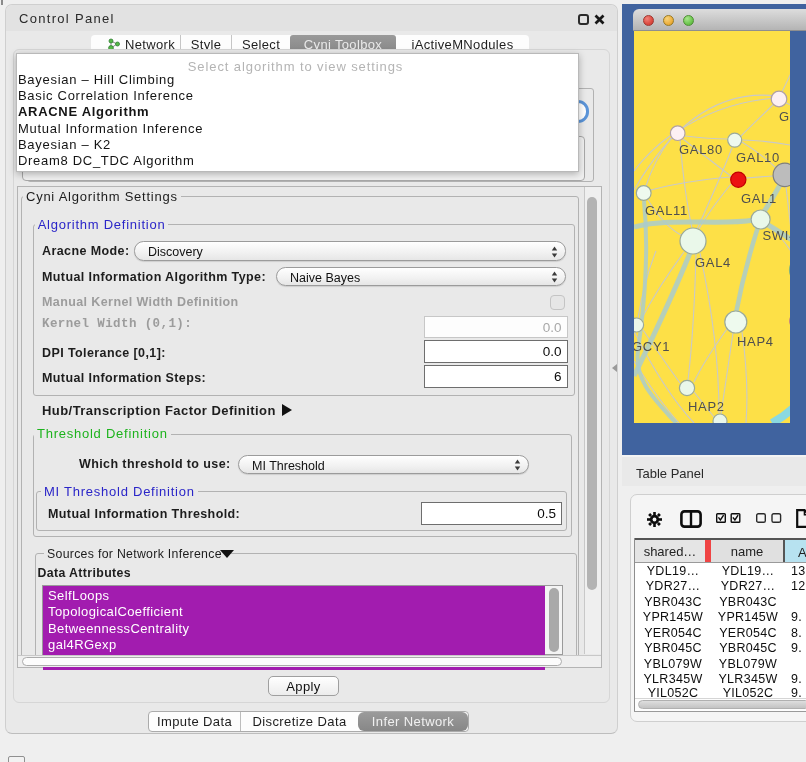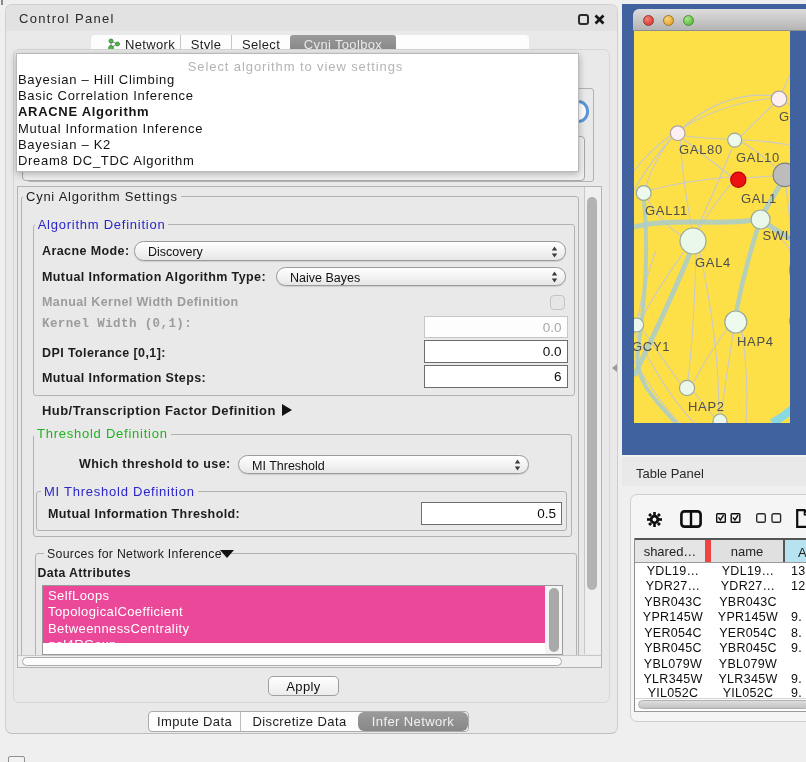--- a/index.html
+++ b/index.html
@@ -40,20 +40,21 @@
           <line x1="3" y1="10" x2="9" y2="6" stroke="#888" stroke-width="1"></line>
           <line x1="3" y1="3" x2="3" y2="10" stroke="#888" stroke-width="1"></line>
           <circle cx="3" cy="3" r="2" fill="#57b947" stroke="#2e7d32" stroke-width="0.8"></circle>
           <circle cx="3" cy="10" r="2.4" fill="#57b947" stroke="#2e7d32" stroke-width="0.8"></circle>
           <circle cx="9.5" cy="6" r="2" fill="#57b947" stroke="#2e7d32" stroke-width="0.8"></circle>
         </svg>
     Network</div>
   <div style="width:51px;display:flex;align-items:center;justify-content:center;border-right:1px solid #c6c6c6;">Style</div>
   <div style="width:58px;display:flex;align-items:center;justify-content:center;">Select</div>
   <div style="width:106px;display:flex;align-items:center;justify-content:center;background:linear-gradient(#9a9a9a,#858585);border-radius:3px;color:#e9e9e9;">Cyni Toolbox</div>
+  <div style="flex:1;display:flex;align-items:center;justify-content:center;">jActiveMNodules</div>
 </div>
 
 <div class="ab" style="left:13px;top:49px;width:597px;height:654px;background:#e9e9e9;border:1px solid #d6d6d6;border-radius:6px;"></div>
 
 <div class="ab" style="left:27px;top:88px;width:567px;height:94px;border:1px solid #b2b2b2;border-radius:3px;"></div>
 <div class="ab" style="left:44px;top:100px;width:545px;height:23px;background:#fff;border:3px solid #5b94d8;border-radius:11px;"></div>
 <div class="ab" style="left:22px;top:136px;width:563px;height:45px;background:#f0f0f0;border:1px solid #a8a8a8;border-radius:4px;"></div>
 
 <div class="ab" style="left:17px;top:186px;width:585px;height:482px;background:#e9e9e9;border:1px solid #b4b4b4;"></div>
 
@@ -114,21 +115,21 @@
 <div class="lbl" style="left:48px;top:506.5px;">Mutual Information Threshold:</div>
 <div class="inp" style="left:421px;top:502px;width:141px;height:23px;">0.5</div>
 
 <div class="fs" style="left:35px;top:553px;width:542px;height:112px;"></div>
 <div class="glbl" style="left:44px;top:546.5px;font-size:12.3px;letter-spacing:0.3px;">Sources for Network Inference</div>
 <div class="ab" style="left:219.5px;top:549.5px;width:0;height:0;border-top:8.5px solid #111;border-left:7.5px solid transparent;border-right:7.5px solid transparent;"></div>
 
 <div class="lbl" style="left:37.4px;top:565.7px;font-size:12.3px;">Data Attributes</div>
 
 <div class="ab" style="left:42px;top:585px;width:521px;height:70px;background:#fff;border:1px solid #9a9a9a;"></div>
-<div class="ab" style="left:43px;top:586px;width:502px;height:57px;background:#ec4899;color:#fff;font-size:13px;letter-spacing:0.4px;line-height:16.4px;padding:2px 0 0 5px;">SelfLoops<br>TopologicalCoefficient<br>BetweennessCentrality<br>gal4RGexp</div>
+<div class="ab" style="left:43px;top:586px;width:502px;height:84px;background:#a21caf;color:#fff;font-size:13px;letter-spacing:0.4px;line-height:16.4px;padding:2px 0 0 5px;">SelfLoops<br>TopologicalCoefficient<br>BetweennessCentrality<br>gal4RGexp</div>
 <div class="ab" style="left:545px;top:586px;width:17px;height:68px;background:#f4f4f4;"></div>
 <div class="ab" style="left:548.5px;top:588px;width:10px;height:64px;background:#a9a9a9;border-radius:5px;"></div>
 
 <div class="ab" style="left:584px;top:187px;width:17px;height:467px;background:#efefef;border-left:1px solid #c8c8c8;"></div>
 <div class="ab" style="left:587px;top:197px;width:10px;height:393px;background:#b3b3b3;border-radius:5px;"></div>
 <div class="ab" style="left:18px;top:655px;width:583px;height:12px;background:#efefef;border-top:1px solid #c8c8c8;"></div>
 <div class="ab" style="left:22px;top:657px;width:540px;height:9px;background:#fcfcfc;border:1px solid #ababab;border-radius:5px;"></div>
 
 <div class="ab" style="left:268px;top:676px;width:71px;height:20px;background:linear-gradient(#ffffff,#ececec);border:1px solid #9f9f9f;border-radius:5px;font-size:13px;letter-spacing:0.4px;color:#111;display:flex;align-items:center;justify-content:center;">Apply</div>
 

